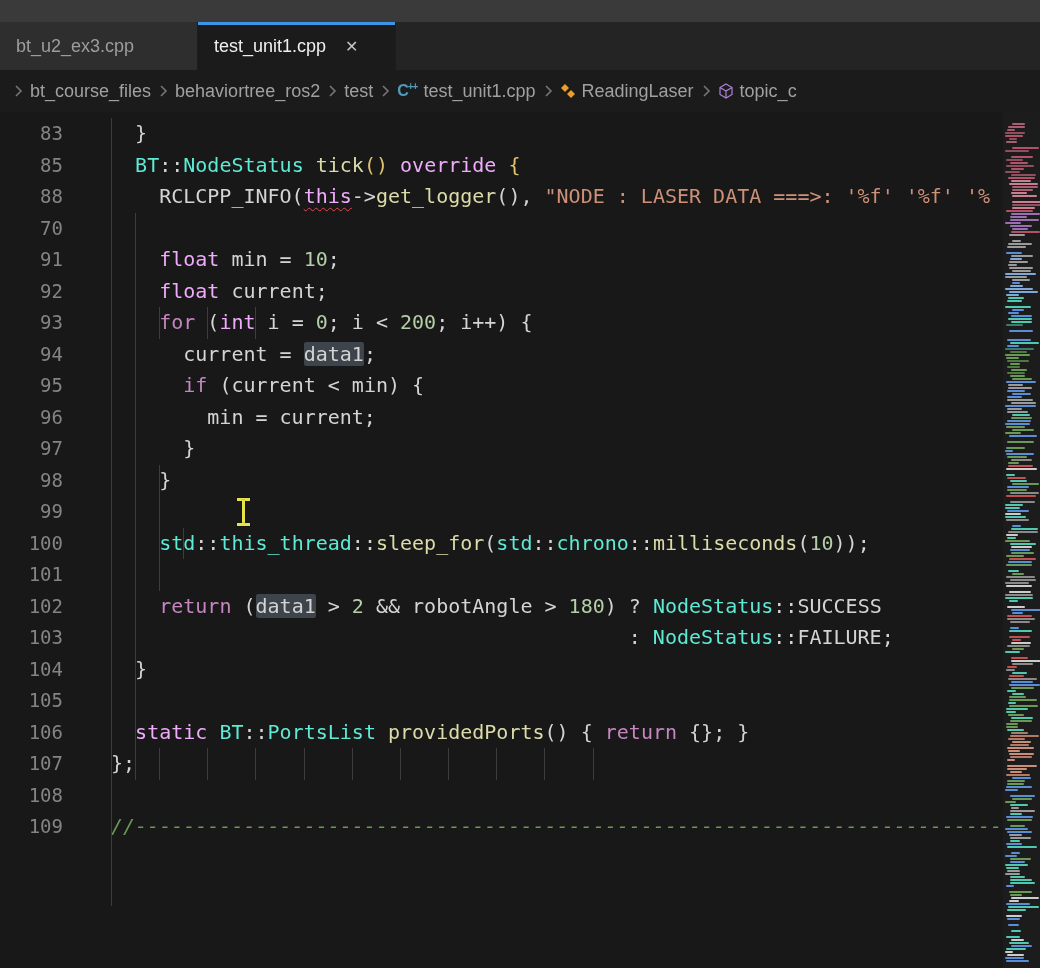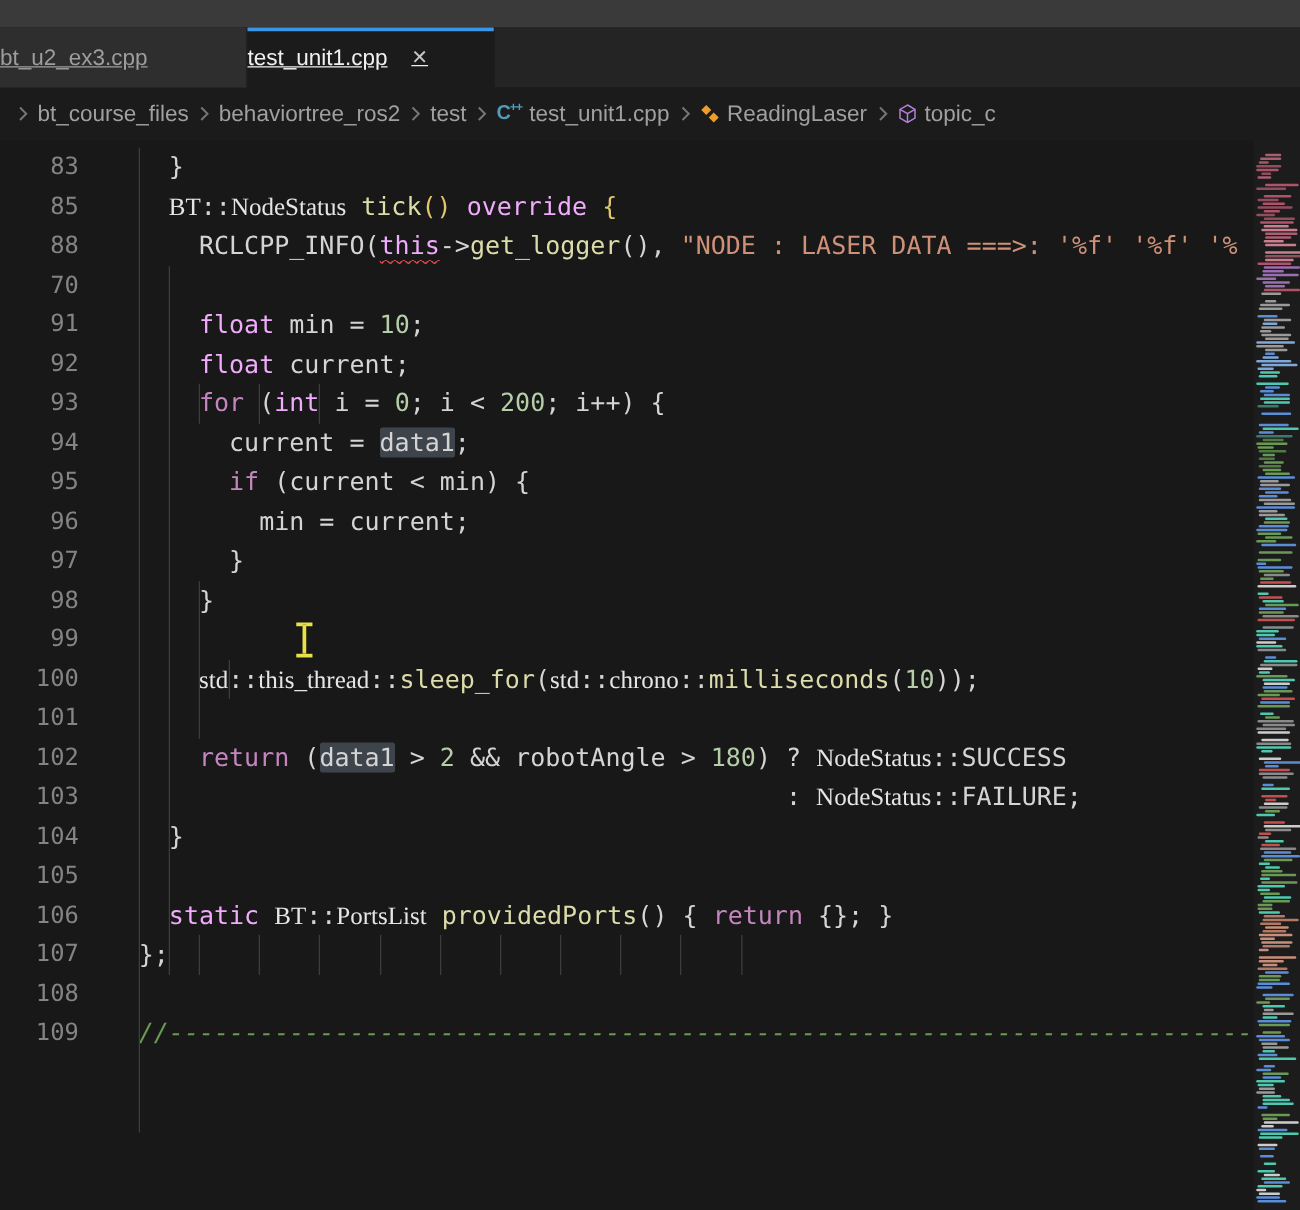--- a/index.html
+++ b/index.html
@@ -4,23 +4,23 @@
 <style>
   * { box-sizing: border-box; margin: 0; padding: 0; }
   html,body { width:1040px; height:968px; overflow:hidden; background:#181818;
               font-family:"Liberation Sans", sans-serif; }
 
   
   .titlebar { height:22px; background:#3a3a3a; }
 
   
   .tabbar { height:48px; background:#242424; display:flex; align-items:stretch; }
-  .tab { display:flex; align-items:center; padding:0 0; font-size:18px;
+  .tab { display:flex; align-items:center; padding:0 16px; font-size:18px;
          color:#9d9d9d; background:#2e2e2e; min-width:198px; position:relative;
-         border-right:1px solid #1d1d1d; cursor:pointer;text-decoration:underline; }
+         border-right:1px solid #1d1d1d; cursor:pointer; }
   .tab.active { background:#1b1b1b; color:#f0f0f0; }
   .tab.active::before { content:""; position:absolute; top:0; left:0; right:0;
                         height:3px; background:#3c96e8; }
   .tab .close { margin-left:16px; font-size:16px; color:#c5c5c5; padding:1px 3px; }
 
   
   .breadcrumb { height:42px; background:#1b1b1b; display:flex; align-items:center;
                 padding-left:6px; font-size:18px; color:#a0a0a0; white-space:nowrap;
                 overflow:hidden; }
   .crumb { display:flex; align-items:center; gap:6px; cursor:pointer; }
@@ -34,21 +34,21 @@
   .lines { position:absolute; left:0; top:6px; right:37px; bottom:0; overflow:hidden;
            font-family:"DejaVu Sans Mono", monospace; font-size:20px; }
   .row { display:flex; height:31.5px; line-height:31.5px; }
   .ln { flex:0 0 63px; text-align:right; color:#848484; font-size:19px;
         user-select:none; }
   .ct { white-space:pre; padding-left:48px; color:#d4d4d4; }
 
   .fg { color:#d4d4d4; }
   .kw { color:#f0abfc; }
   .ctl{ color:#c586c0; }
-  .ty { color:#e5e5e5;font-family:Liberation Serif, serif; }
+  .ty { color:#5eead4; }
   .fn { color:#dcdcaa; }
   .st { color:#ce9178; }
   .nu { color:#b5cea8; }
   .cm { color:#6a9955; font-style:italic; }
   .bk { color:#e2c46d; }
   .hl { background:#3e444b; border-radius:2px; }
   .sq { text-decoration:underline wavy #e5484d 1px; text-underline-offset:4px; }
 
   .guide { position:absolute; width:1px; background:#3d3d3d; }
 

